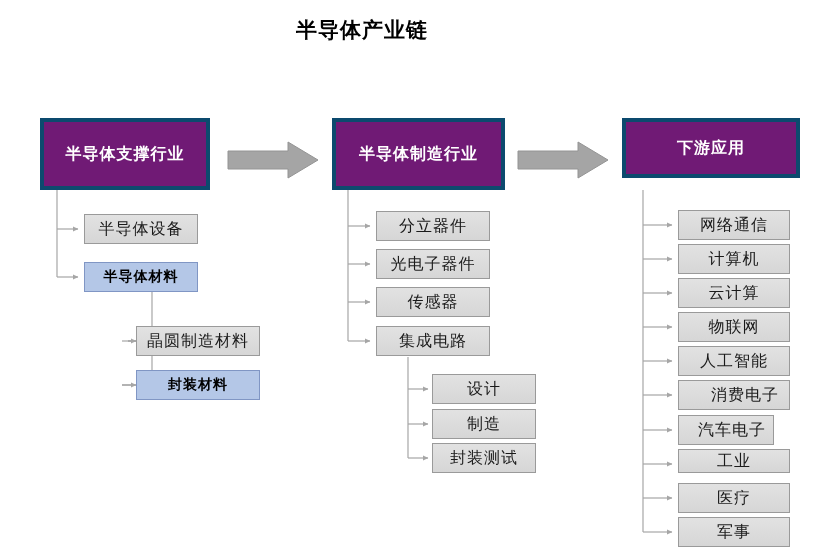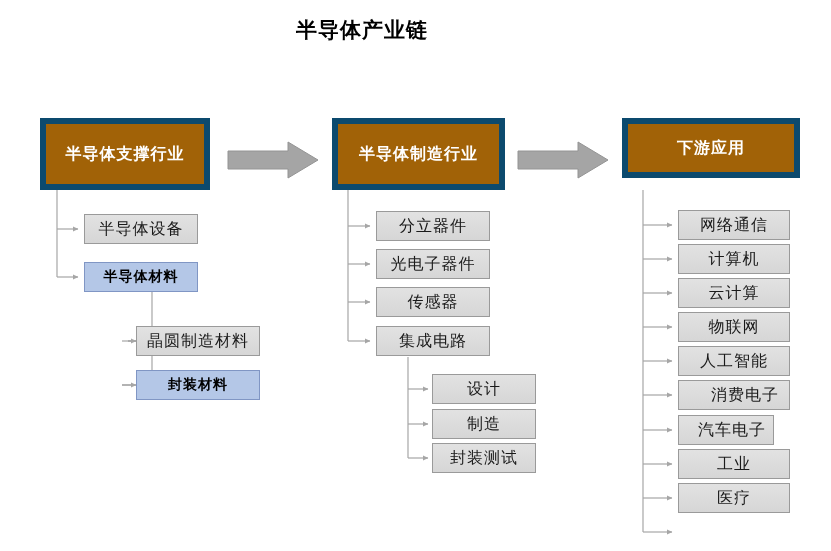--- a/index.html
+++ b/index.html
@@ -42,26 +42,26 @@
   .node {
     position: absolute;
     box-sizing: border-box;
     display: flex;
     align-items: center;
     justify-content: center;
     text-align: center;
     line-height: 1.1;
   }
   .node.header {
-    background: #a16207;
+    background: #701a75;
     color: #ffffff;
     font-size: 16px;
     font-weight: bold;
     letter-spacing: 1px;
-    border: 6px solid #0c4a6e;
+    border: 4px solid #0c4a6e;
   }
   .node.plain {
     background: #D9D9D9;
     background: linear-gradient(180deg,#e2e2e2 0%, #d6d6d6 100%);
     border: 1px solid #9a9a9a;
     color: #1a1a1a;
     font-size: 16px;
     letter-spacing: 1px;
   }
   .node.highlight {
@@ -213,22 +213,25 @@
   </div>
 
   <div class="node plain" style="left:678px; top:380px; width:112px; height:30px;padding-left:22px;">
     <span>消费电子</span>
   </div>
 
   <div class="node plain" style="left:678px; top:415px; width:96px; height:30px;padding-left:12px;">
     <span>汽车电子</span>
   </div>
 
-  <div class="node plain" style="left:678px; top:449px; width:112px; height:30px;">
+  <div class="node plain" style="left:678px; top:449px; width:112px; height:24px;">
     <span>工业</span>
   </div>
 
   <div class="node plain" style="left:678px; top:483px; width:112px; height:30px;">
     <span>医疗</span>
   </div>
 
+  <div class="node plain" style="left:678px; top:517px; width:112px; height:30px;">
+    <span>军事</span>
+  </div>
 
 </div>
 
 </body></html>

